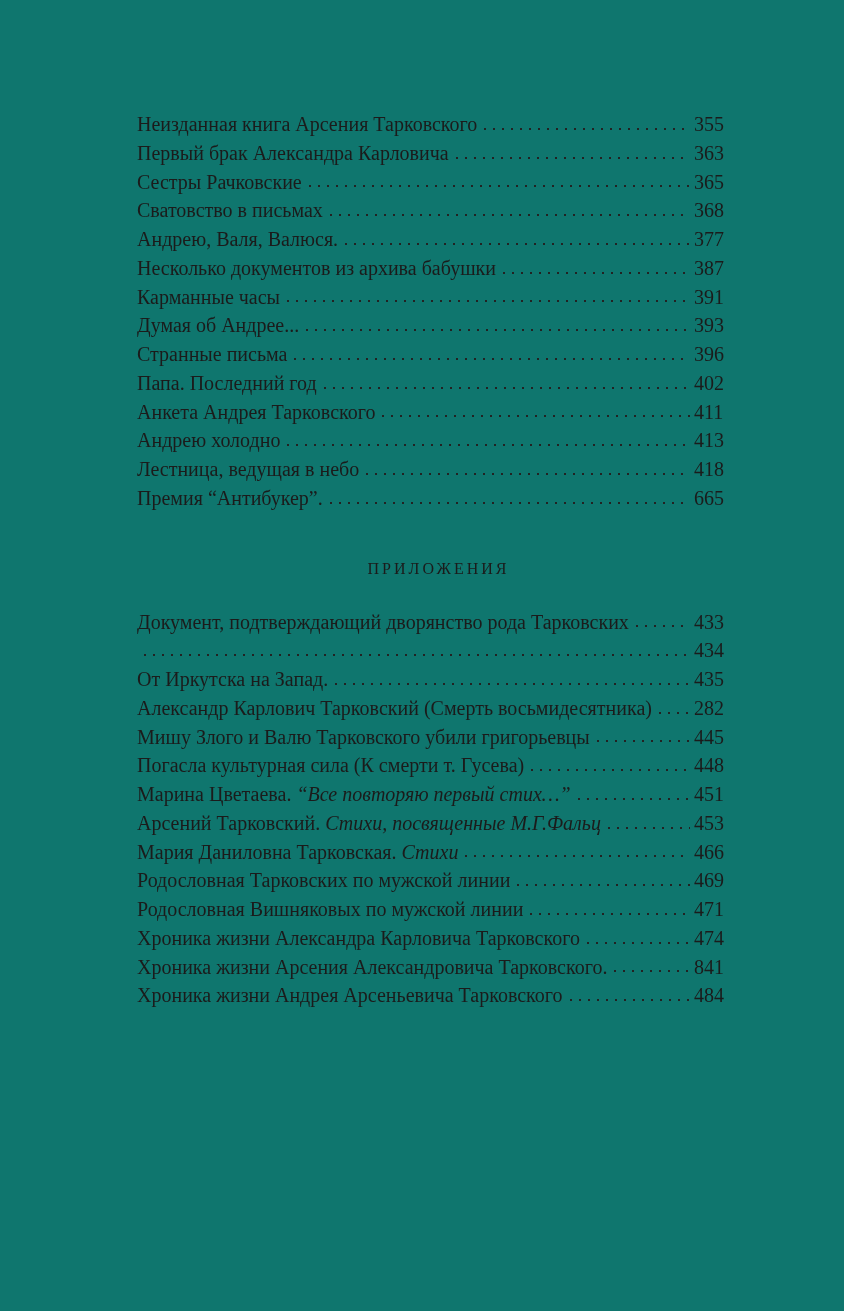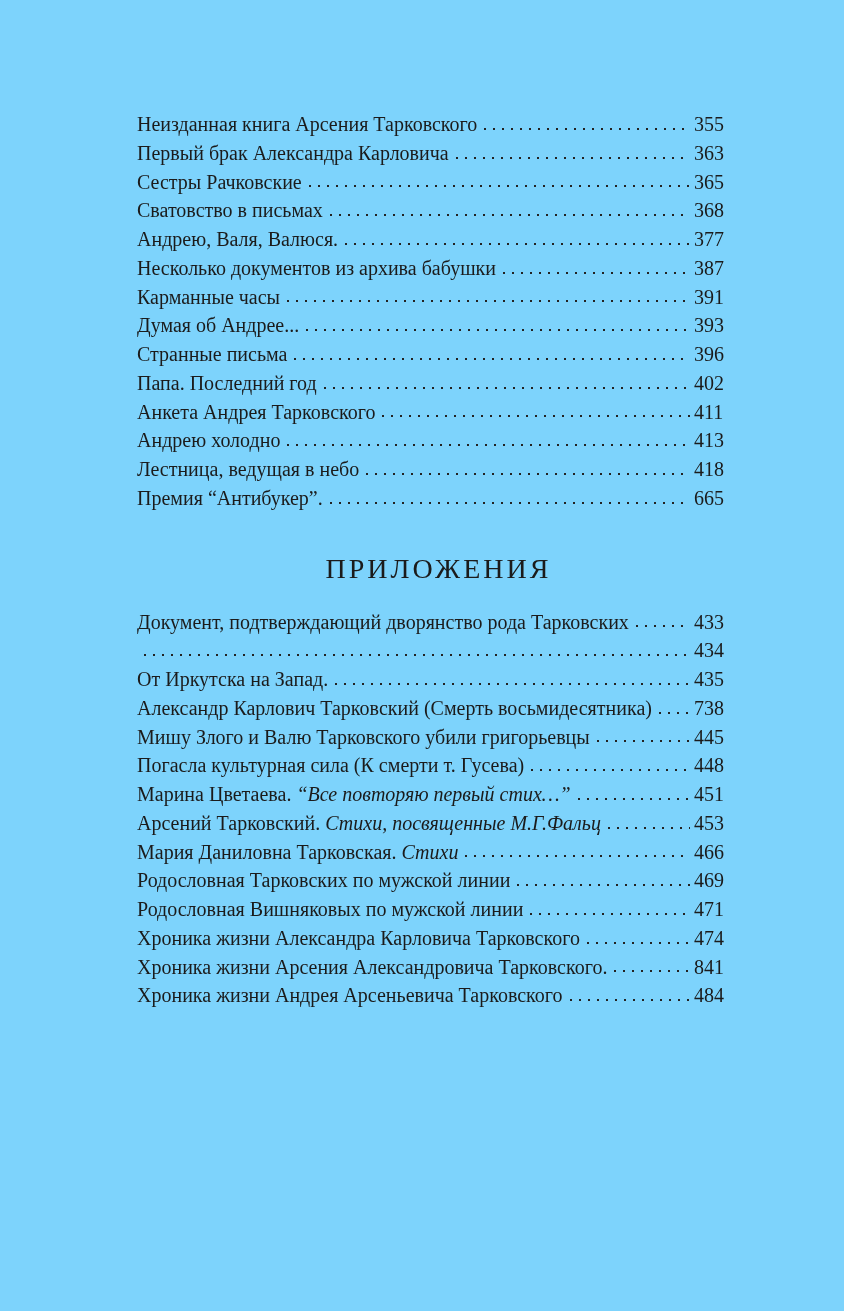--- a/index.html
+++ b/index.html
@@ -4,21 +4,21 @@
 <style>
   html, body {
     margin: 0;
     padding: 0;
     background: #ffffff;
   }
   .page {
     position: relative;
     width: 844px;
     height: 1311px;
-    background: #7dd3fc;
+    background: #0f766e;
     font-family: "Liberation Serif", "DejaVu Serif", serif;
     color: #1b1b1b;
     overflow: hidden;
   }
   .content {
     position: absolute;
     left: 137px;
     top: 110px;
     width: 603px;
   }
@@ -52,21 +52,21 @@
   .pagenum {
     flex: 0 0 auto;
     width: 46px;
     text-align: left;
     white-space: nowrap;
   }
   .appendix-heading {
     margin: 40px 0 0 0;
     padding: 0;
     text-align: center;
-    font-size: 28px;
+    font-size: 16px;
     font-weight: 400;
     line-height: 32px;
     letter-spacing: 3px;
     color: #1b1b1b;
   }
   .section-appendix {
     margin-top: 23px;
   }
   .section-genealogy {
   }
@@ -163,21 +163,21 @@
           <span class="pagenum">434</span>
         </div>
         <div class="toc-row">
           <span class="title"><span>От Иркутска на Запад.</span></span>
           <span class="dots"></span>
           <span class="pagenum">435</span>
         </div>
         <div class="toc-row">
           <span class="title"><span>Александр Карлович Тарковский (Смерть восьмидесятника)</span></span>
           <span class="dots"></span>
-          <span class="pagenum">738</span>
+          <span class="pagenum">282</span>
         </div>
         <div class="toc-row">
           <span class="title"><span>Мишу Злого и Валю Тарковского убили григорьевцы</span></span>
           <span class="dots"></span>
           <span class="pagenum">445</span>
         </div>
         <div class="toc-row">
           <span class="title"><span>Погасла культурная сила (К смерти т. Гусева)</span></span>
           <span class="dots"></span>
           <span class="pagenum">448</span>

